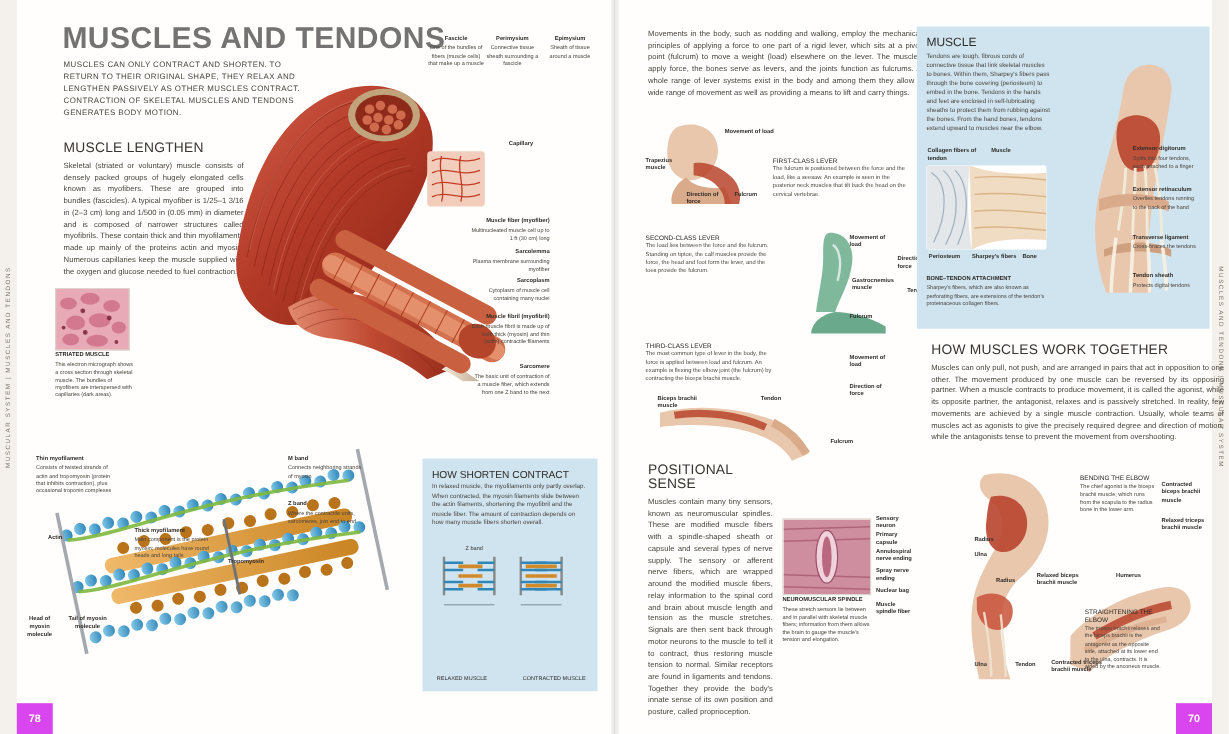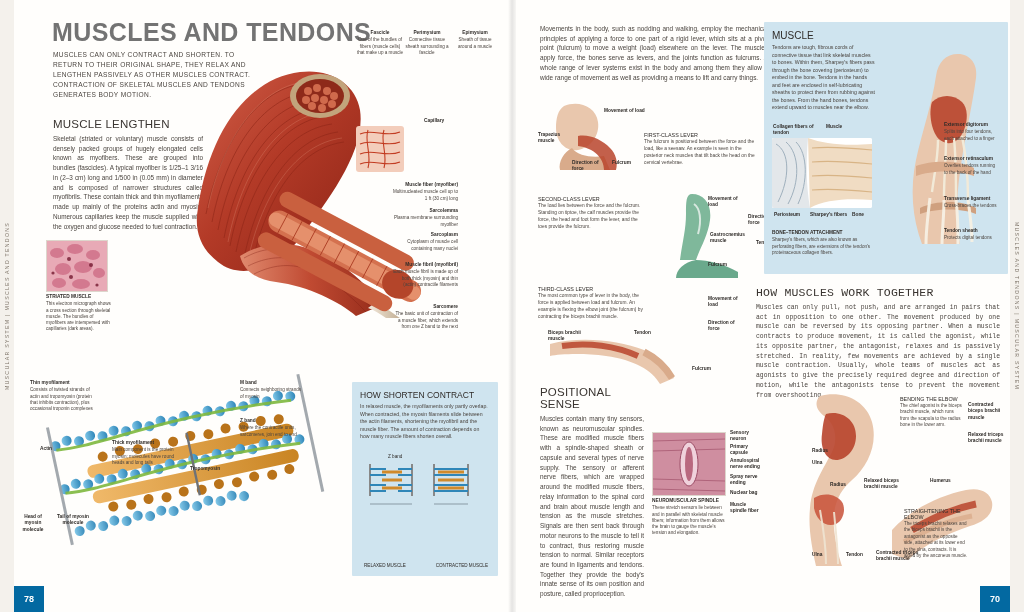--- a/index.html
+++ b/index.html
@@ -10,21 +10,21 @@
   .page-right{left:512px;width:512px;}
   .gutter{position:absolute;left:508px;top:0;width:8px;height:612px;
      background:linear-gradient(to right,rgba(0,0,0,0.0),rgba(0,0,0,0.10),rgba(0,0,0,0.03));}
   
   .sidetab{position:absolute;top:0;width:14px;height:612px;background:#f4f1ec;}
   .sidetab.left{left:0;}
   .sidetab.right{right:0;}
   .sidetab .vtext{position:absolute;top:50%;left:50%;transform:translate(-50%,-50%) rotate(180deg);
       writing-mode:vertical-rl;font-size:5.2px;letter-spacing:1.3px;color:#7d7468;white-space:nowrap;}
   .page-right .sidetab .vtext{transform:translate(-50%,-50%) rotate(0deg);}
-  .folio{position:absolute;bottom:0;width:30px;height:26px;background:#0369a1;color:#fff;
+  .folio{position:absolute;bottom:0;width:30px;height:26px;background:#d946ef;color:#fff;
       font-size:9px;font-weight:bold;display:flex;align-items:center;justify-content:center;}
   .folio.left{left:14px;}
   .folio.right{right:14px;}
   h1.title{position:absolute;left:52px;top:18px;margin:0;font-size:25px;letter-spacing:.4px;
       color:#737373;font-weight:bold;font-family:"Liberation Sans",sans-serif;}
   .intro{position:absolute;left:53px;top:50px;width:205px;font-size:6.6px;line-height:1.5;
       letter-spacing:.35px;color:#4a443f;text-transform:uppercase;}
   h2.sec{font-size:11.5px;color:#3a3531;font-weight:normal;margin:0 0 4px 0;letter-spacing:.2px;}
   .body{font-size:6.4px;line-height:1.52;color:#4a443f;text-align:justify;}
   .blk{position:absolute;}
@@ -643,21 +643,21 @@
       <div class="lab" style="left:180px;top:206px;width:54px;">
         <b>Tendon sheath</b>
         <span>Protects digital tendons</span>
       </div>
       <div class="lab" style="left:8px;top:208px;width:100px;">
         <b>BONE–TENDON ATTACHMENT</b>
         <span>Sharpey's fibers, which are also known as perforating fibers, are extensions of the tendon's proteinaceous collagen fibers.</span>
       </div>
     </div>
 
-    <div class="blk" style="left:244px;top:286px;width:244px;font-family:Liberation Mono, monospace;">
+    <div class="blk" style="left:264px;top:286px;width:244px;">
       <h2 class="sec">HOW MUSCLES WORK TOGETHER</h2>
       <div class="body">Muscles can only pull, not push, and are arranged in pairs that act in opposition to one other. The movement produced by one muscle can be reversed by its opposing partner. When a muscle contracts to produce movement, it is called the agonist, while its opposite partner, the antagonist, relaxes and is passively stretched. In reality, few movements are achieved by a single muscle contraction. Usually, whole teams of muscles act as agonists to give the precisely required degree and direction of motion, while the antagonists tense to prevent the movement from overshooting.</div>
     </div>
 
     <div class="art" style="left:268px;top:388px;width:120px;height:180px;">
       <svg width="120" height="180" viewBox="0 0 120 180">
         <path d="M40,8 C62,2 86,12 92,34 C98,56 88,78 72,92 C58,104 52,120 54,140 C56,160 60,172 62,178 L36,178 C32,160 28,140 30,120 C32,96 44,80 52,64 C58,52 56,36 44,28 C36,22 34,14 40,8 Z" fill="#e9c7ad"></path>
         <path d="M46,26 C62,22 76,32 76,48 C76,62 66,72 56,72 C46,72 40,60 42,46 C43,36 44,30 46,26 Z" fill="#b8442c" opacity="0.9"></path>
         <path d="M34,110 C44,104 56,106 62,114 C66,120 64,132 56,136 C46,140 36,132 34,120 Z" fill="#c85138" opacity="0.85"></path>
         <g stroke="#efe4d2" stroke-width="2" fill="none" opacity="0.9">

